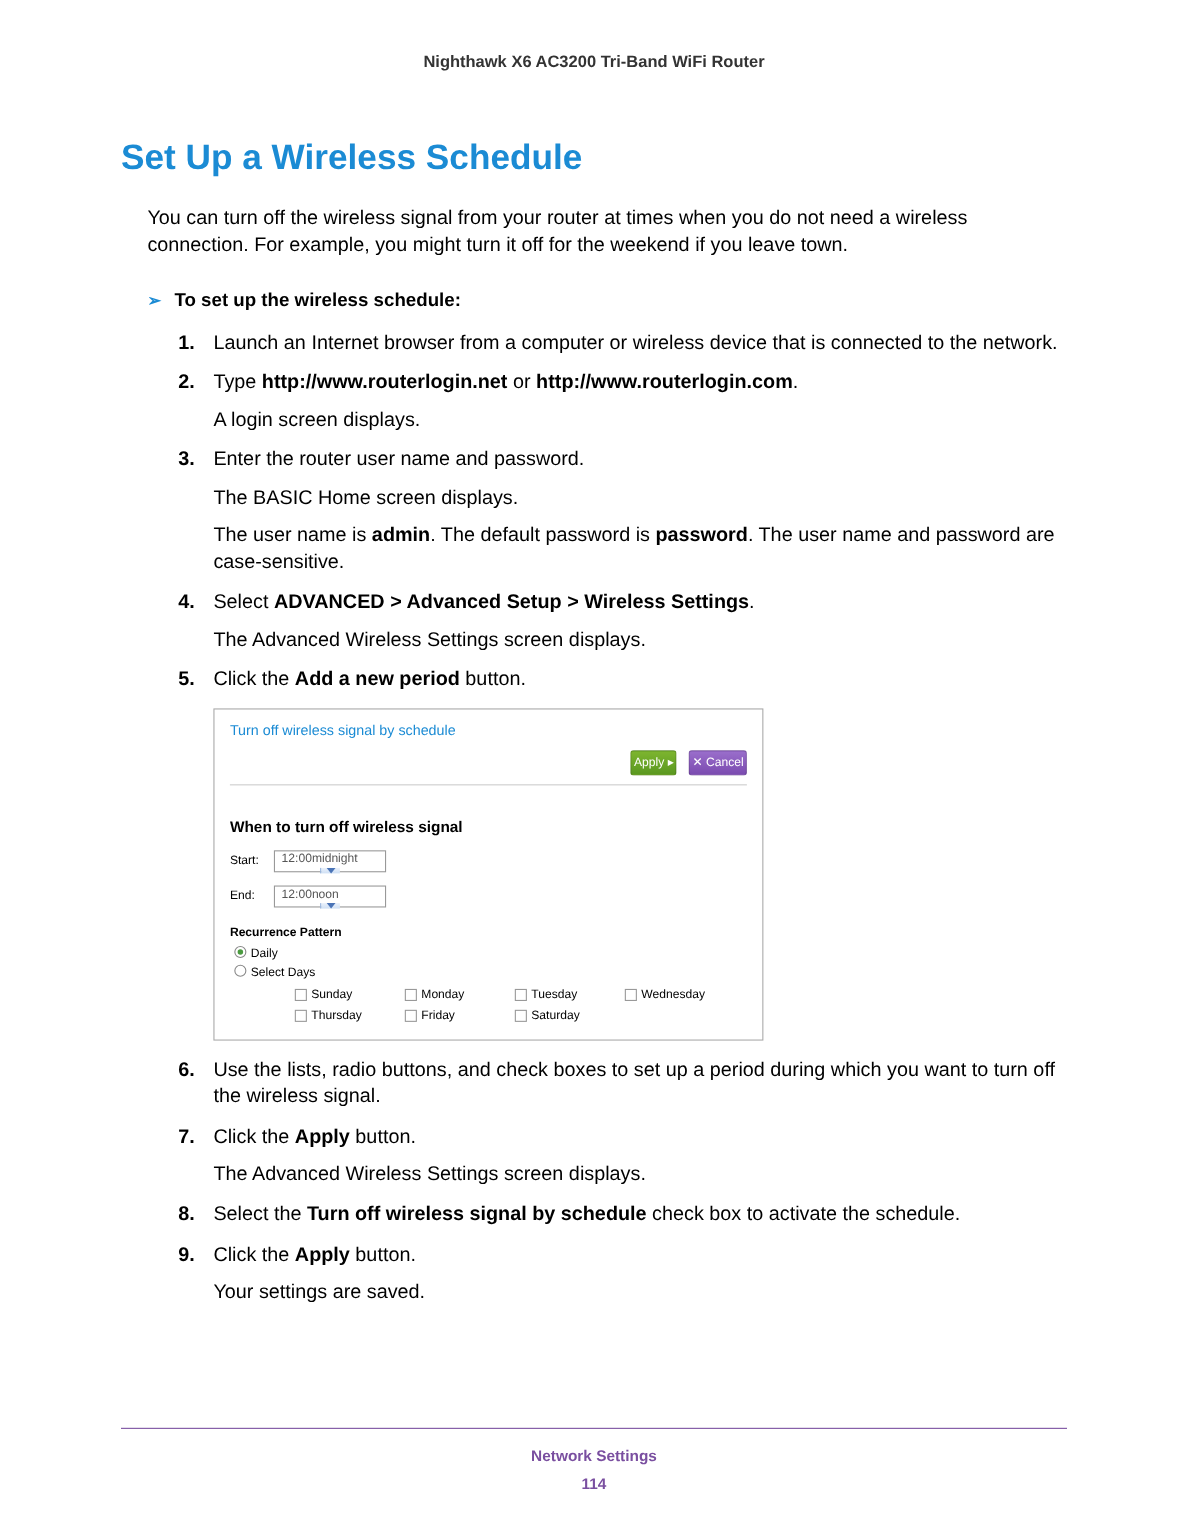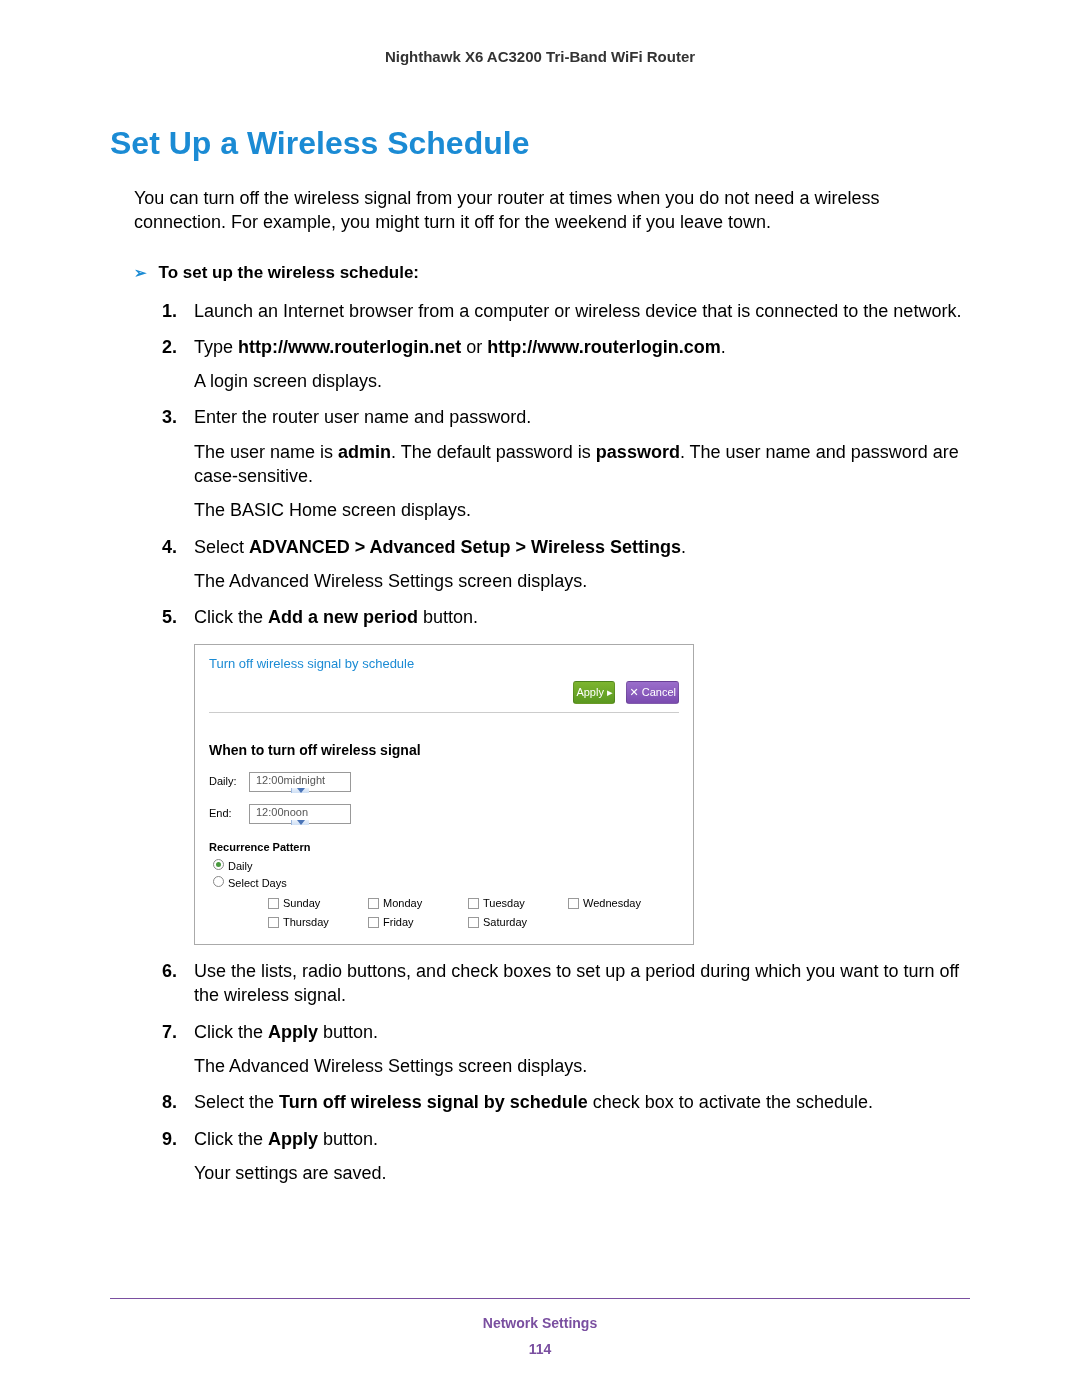--- a/index.html
+++ b/index.html
@@ -217,43 +217,43 @@
 <ol class="steps">
   <li>Launch an Internet browser from a computer or wireless device that is connected to the network.</li>
 
   <li>
     <span>Type </span><span class="b">http://www.routerlogin.net</span><span> or </span><span class="b">http://www.routerlogin.com</span><span>.</span>
     <p>A login screen displays.</p>
   </li>
 
   <li>
     <span>Enter the router user name and password.</span>
+    <p>The BASIC Home screen displays.</p>
     <p>
       <span>The user name is </span><span class="b">admin</span><span>. The default password is </span><span class="b">password</span><span>. The user name and password are case-sensitive.</span>
     </p>
-    <p>The BASIC Home screen displays.</p>
   </li>
 
   <li>
     <span>Select </span><span class="b">ADVANCED &gt; Advanced Setup &gt; Wireless Settings</span><span>.</span>
     <p>The Advanced Wireless Settings screen displays.</p>
   </li>
 
   <li>
     <span>Click the </span><span class="b">Add a new period</span><span> button.</span>
 
     <div class="screenshot-box">
       <div class="ss-title">Turn off wireless signal by schedule</div>
       <div class="ss-buttons">
         <span class="btn btn-apply">Apply ▸</span>
         <span class="btn btn-cancel">✕ Cancel</span>
       </div>
       <div class="ss-section-label">When to turn off wireless signal</div>
       <div class="ss-field">
-        <span class="flabel">Daily:</span>
+        <span class="flabel">Start:</span>
         <span class="fake-select">
           <span class="sval">12:00midnight</span>
           <span class="sarrow"></span>
         </span>
       </div>
       <div class="ss-field">
         <span class="flabel">End:</span>
         <span class="fake-select">
           <span class="sval">12:00noon</span>
           <span class="sarrow"></span>

